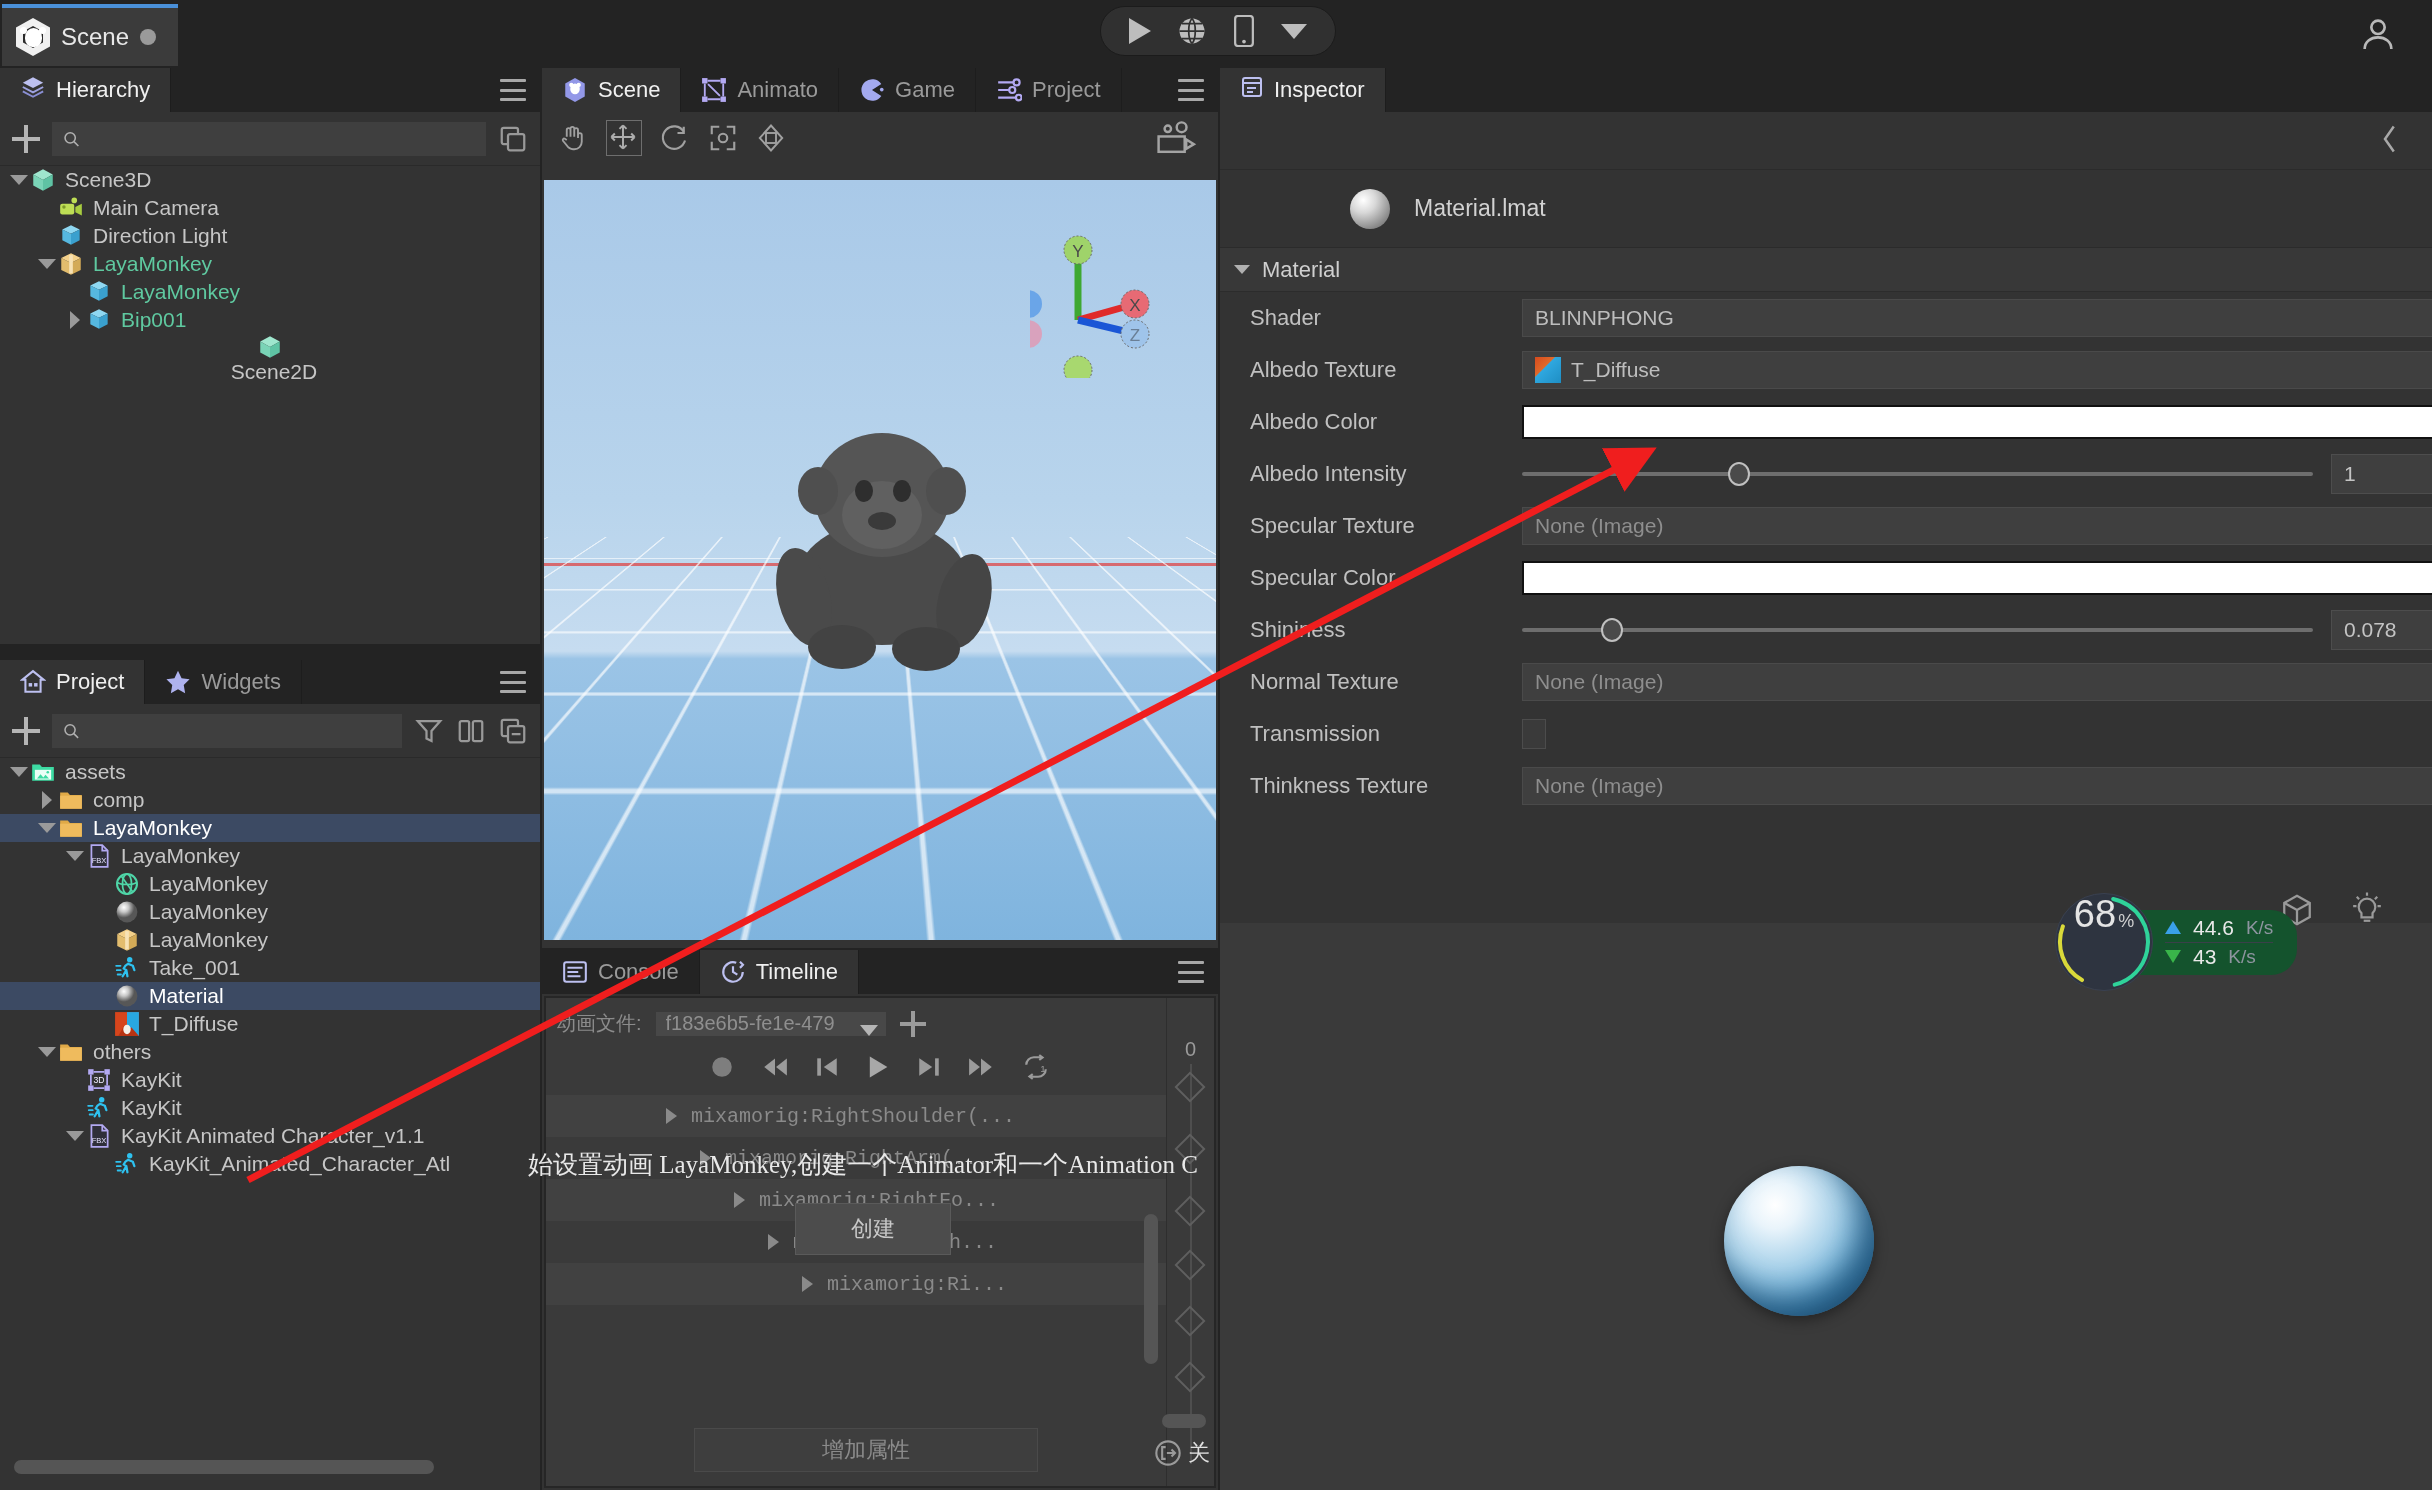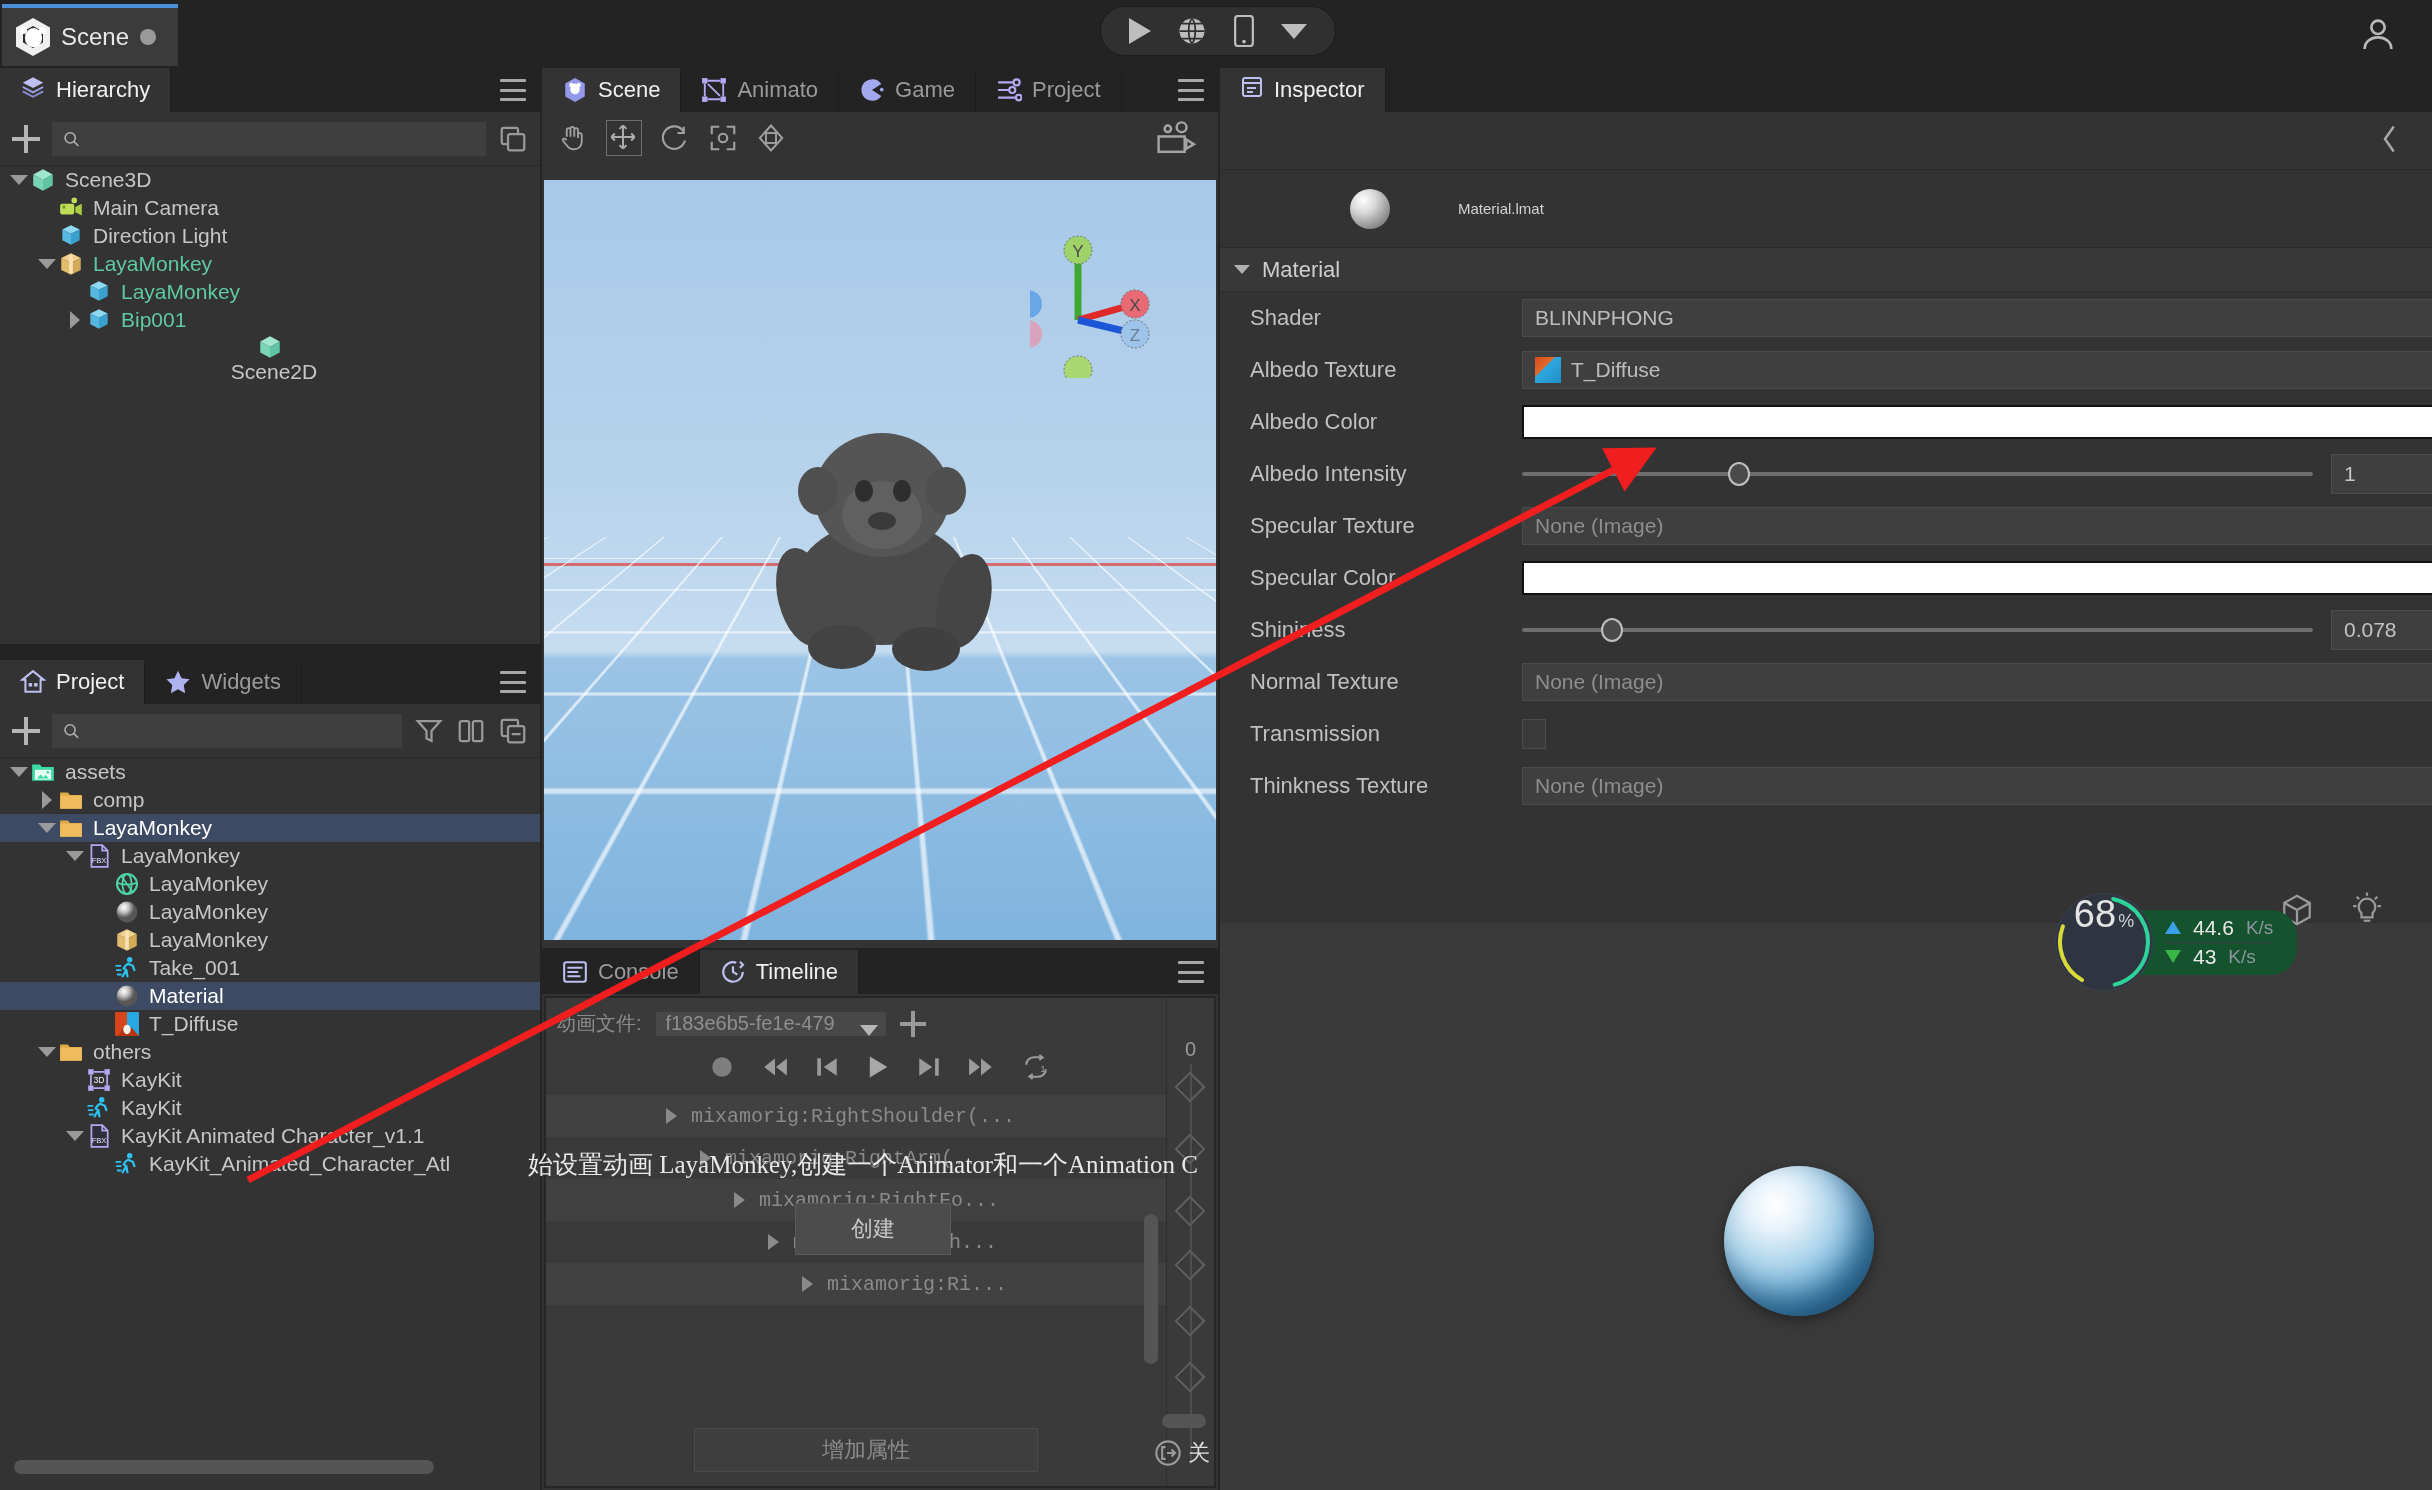--- a/index.html
+++ b/index.html
@@ -126,21 +126,21 @@
     justify-content:flex-end; gap:28px; padding-right:26px; border-bottom:1px solid #2b2b2b;
   }
   .insp-head{
     height:78px; display:flex; align-items:center; gap:24px; padding-left:130px;
     border-bottom:1px solid #2b2b2b; background:#333;
   }
   .mat-sphere{
     width:40px;height:40px;border-radius:50%;
     background:radial-gradient(circle at 33% 28%, #ffffff 0%, #d8d8d8 32%, #8d8d8d 72%, #5c5c5c 100%);
   }
-  .insp-head .nm{ font-size:15px; color:#d2d2d2;margin-left:44px; }
+  .insp-head .nm{ font-size:23px; color:#d2d2d2; }
   .section-head{
     height:44px; background:#383838; display:flex; align-items:center; gap:12px;
     padding-left:14px; position:relative; border-bottom:1px solid #2c2c2c;
   }
   .section-head .ttl{ font-size:22px; color:#cfcfcf; }
   .caret-sm-d{width:0;height:0;border-left:8px solid transparent;border-right:8px solid transparent;border-top:9px solid #b0b0b0;}
   .prop-row{
     display:flex; align-items:center; height:52px; padding-left:30px; padding-right:18px;
   }
   .prop-label{ width:272px; flex:0 0 auto; font-size:22px; color:#c0c0c0; }

